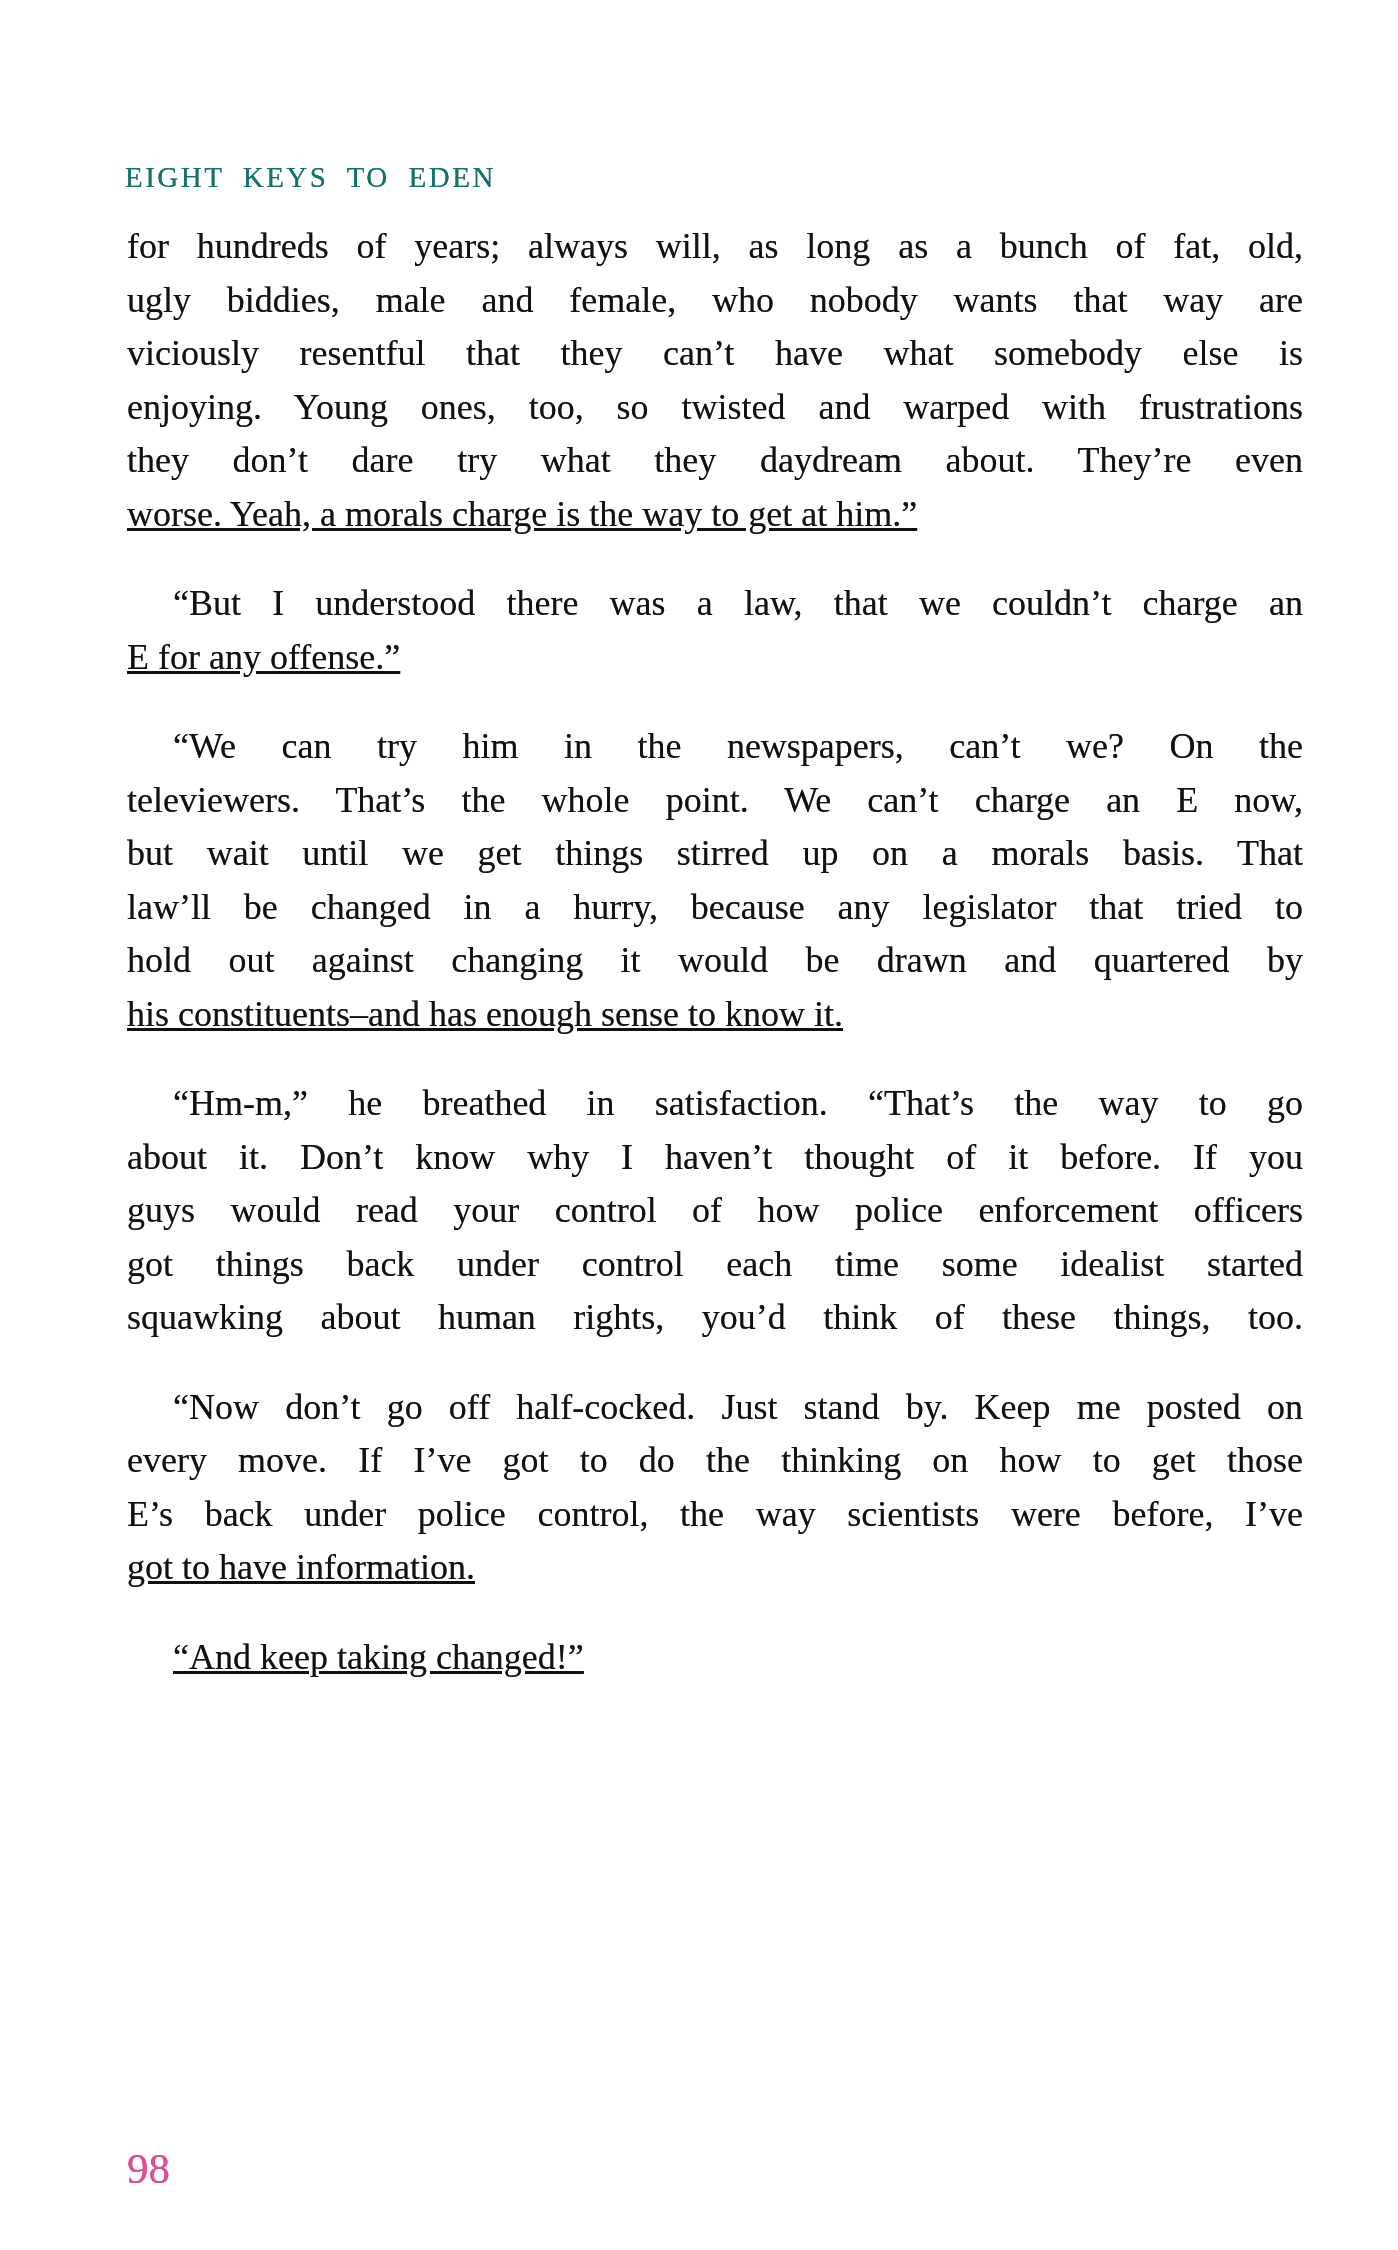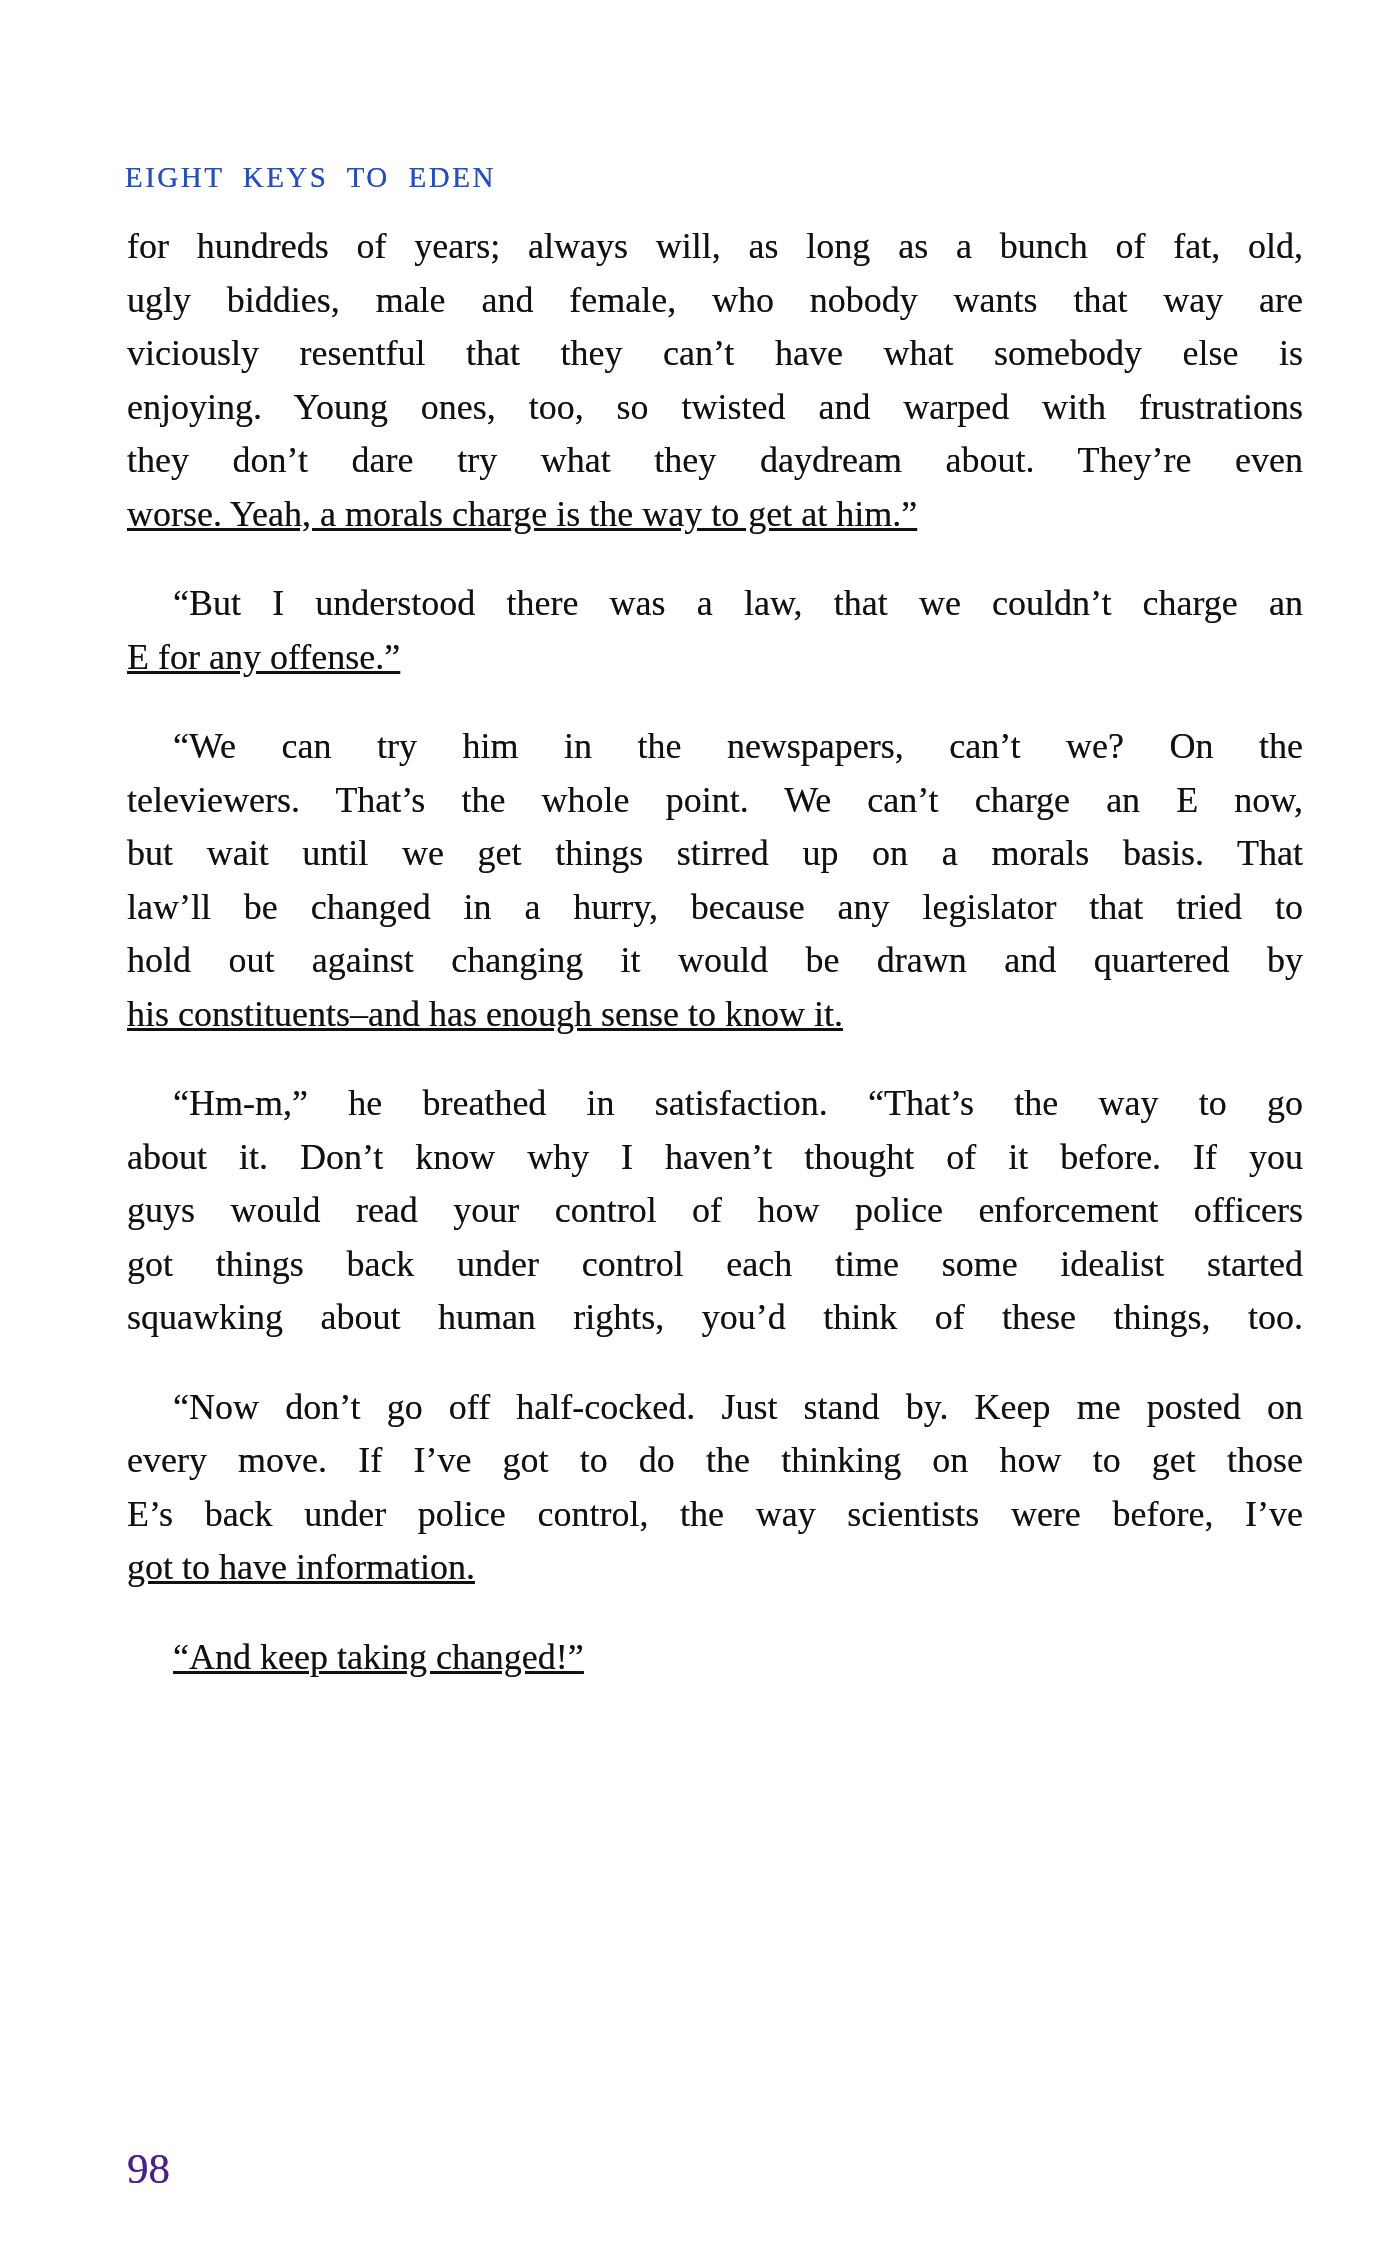--- a/index.html
+++ b/index.html
@@ -16,21 +16,21 @@
     font-family: "Liberation Serif", "DejaVu Serif", serif;
     color: #111111;
   }
   .running-head {
     position: absolute;
     left: 125px;
     top: 161px;
     font-size: 29px;
     letter-spacing: 2.5px;
     word-spacing: 9px;
-    color: #1d4ed8;
+    color: #0f766e;
     text-shadow: 0 0 0.5px rgba(0,0,0,0.65);
     white-space: nowrap;
   }
   .body-text {
     position: absolute;
     left: 127px;
     top: 220px;
     width: 1176px;
     font-size: 36px;
     line-height: 53.5px;
@@ -47,21 +47,21 @@
   }
   .line.indent {
     padding-left: 46px;
     margin-top: 36px;
   }
   .page-number {
     position: absolute;
     left: 127px;
     top: 2144px;
     font-size: 43px;
-    color: #4c1d95;
+    color: #ec4899;
     text-shadow: 0 0 0.5px rgba(0,0,0,0.65);
   }
 </style>
 </head>
 <body>
 
 <div class="page">
 
   <div class="running-head">EIGHT KEYS TO EDEN</div>
 

